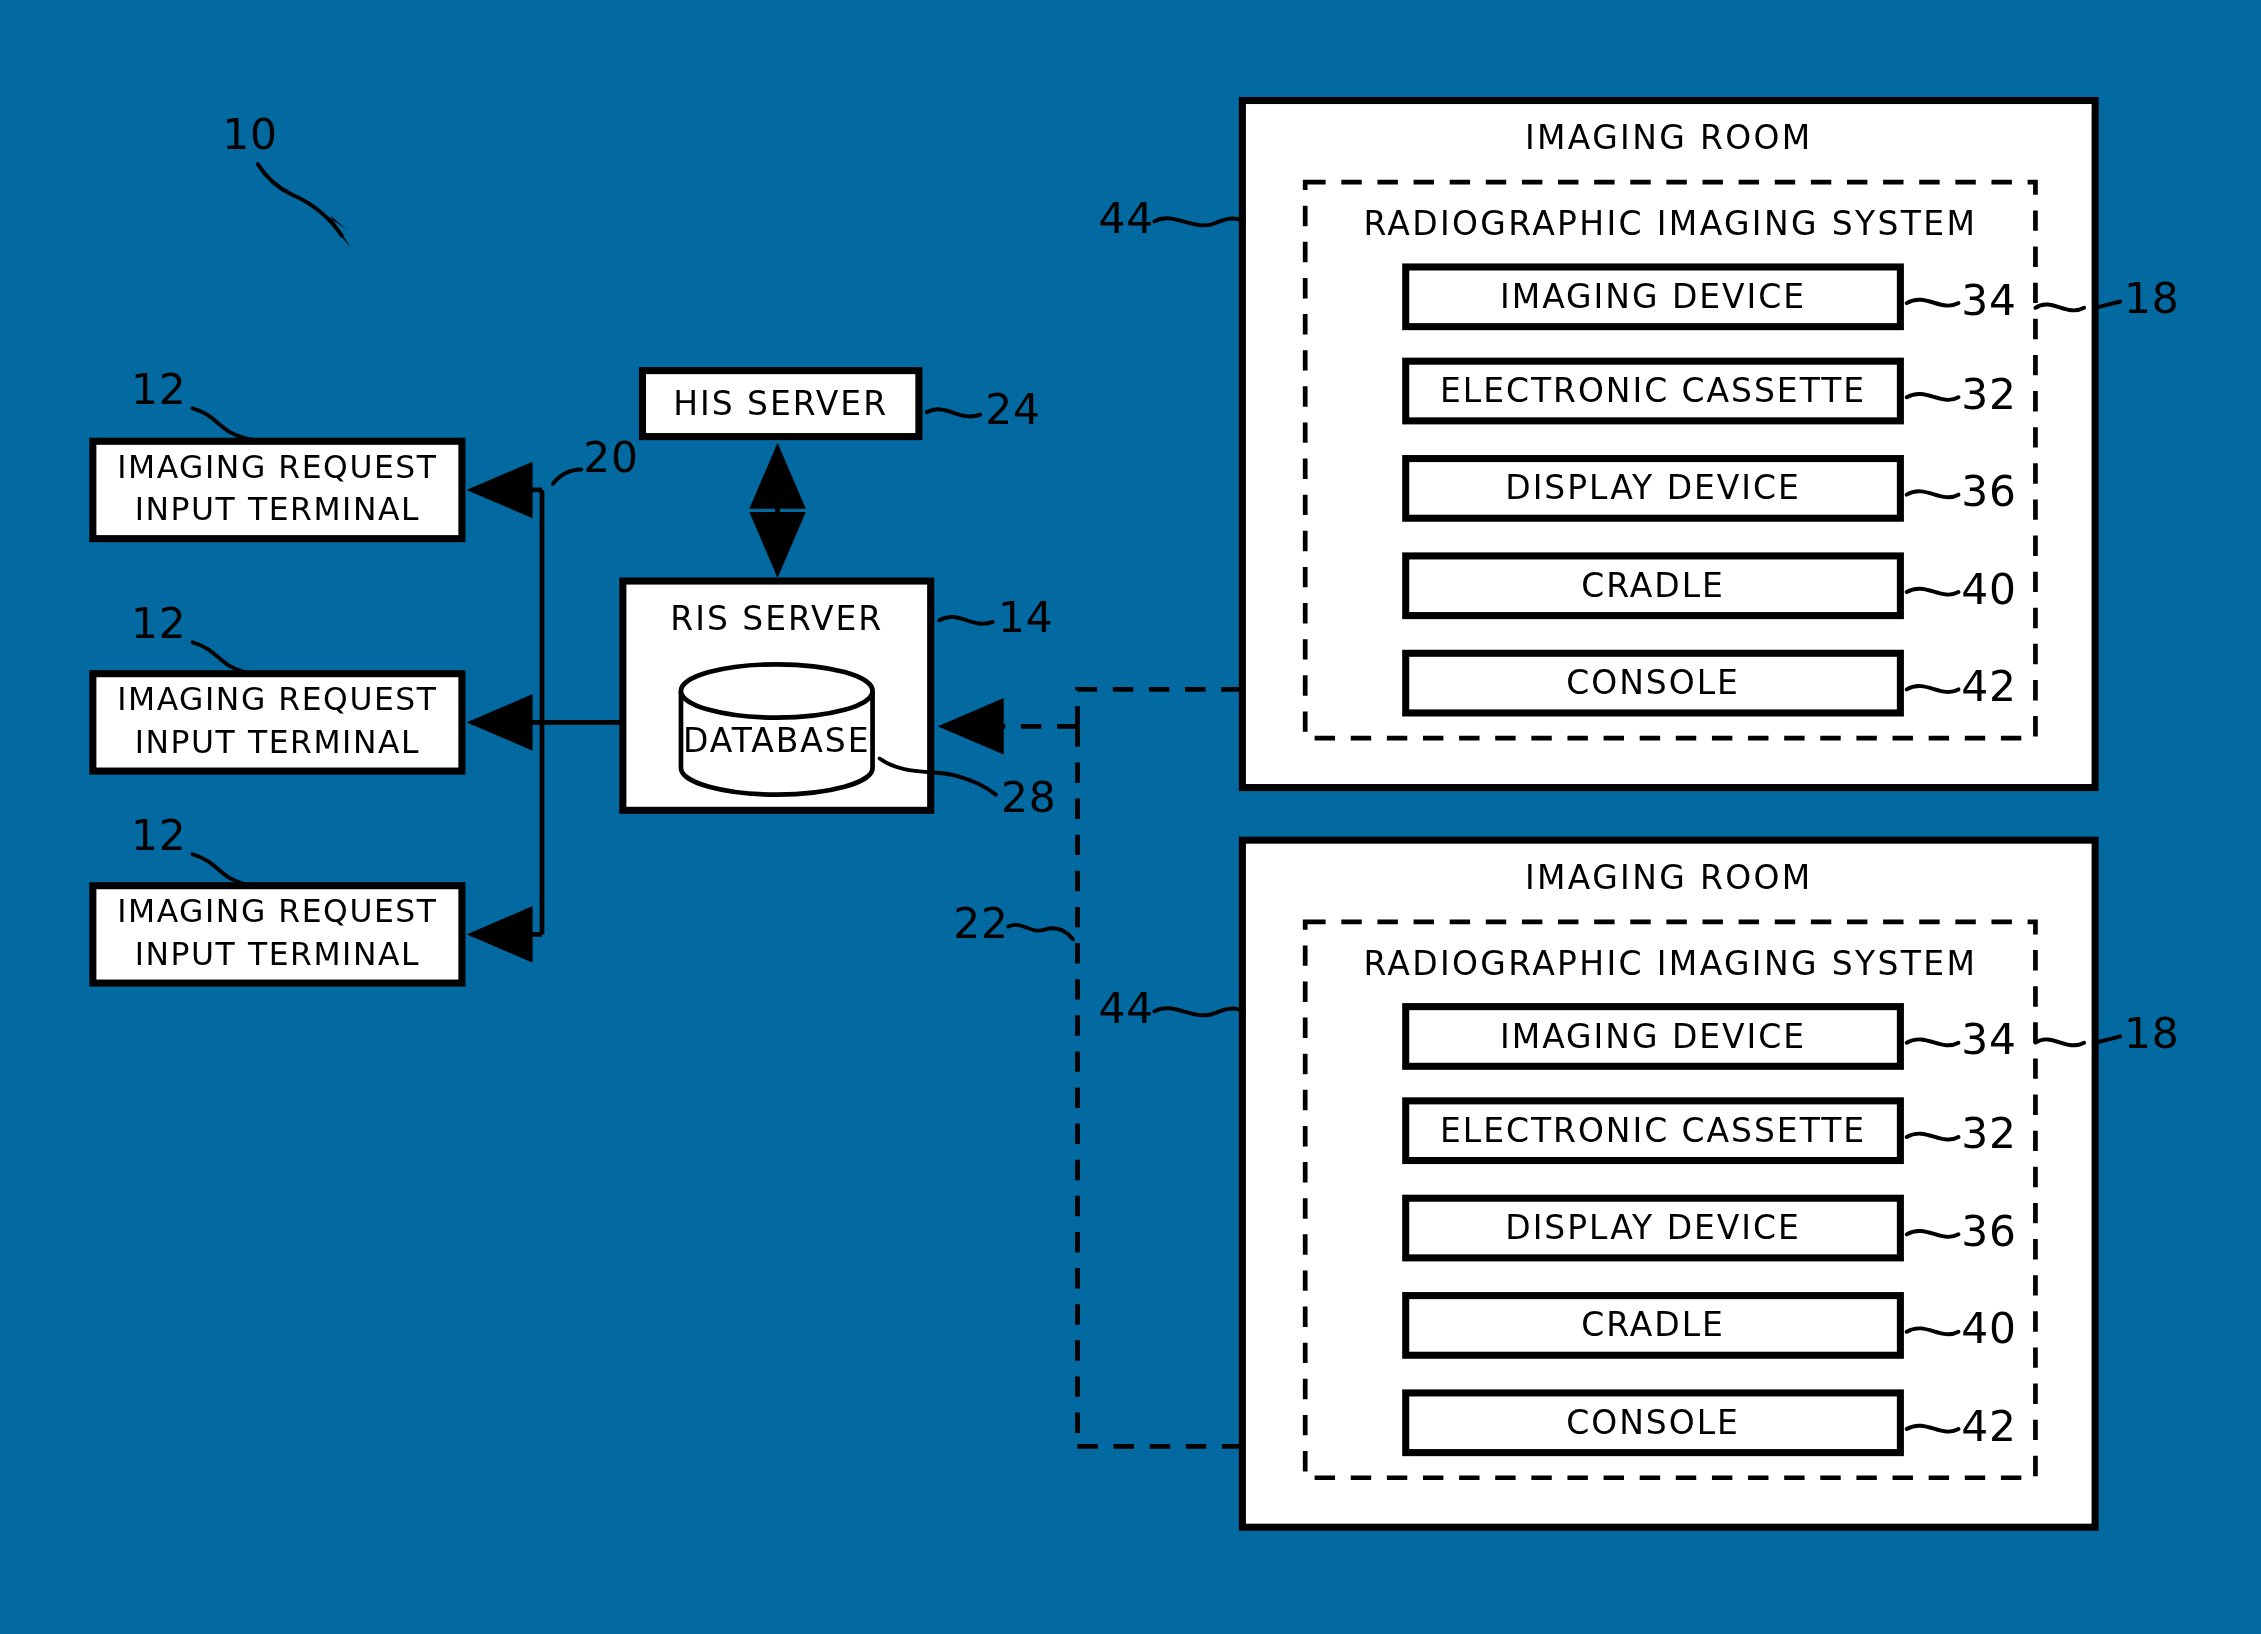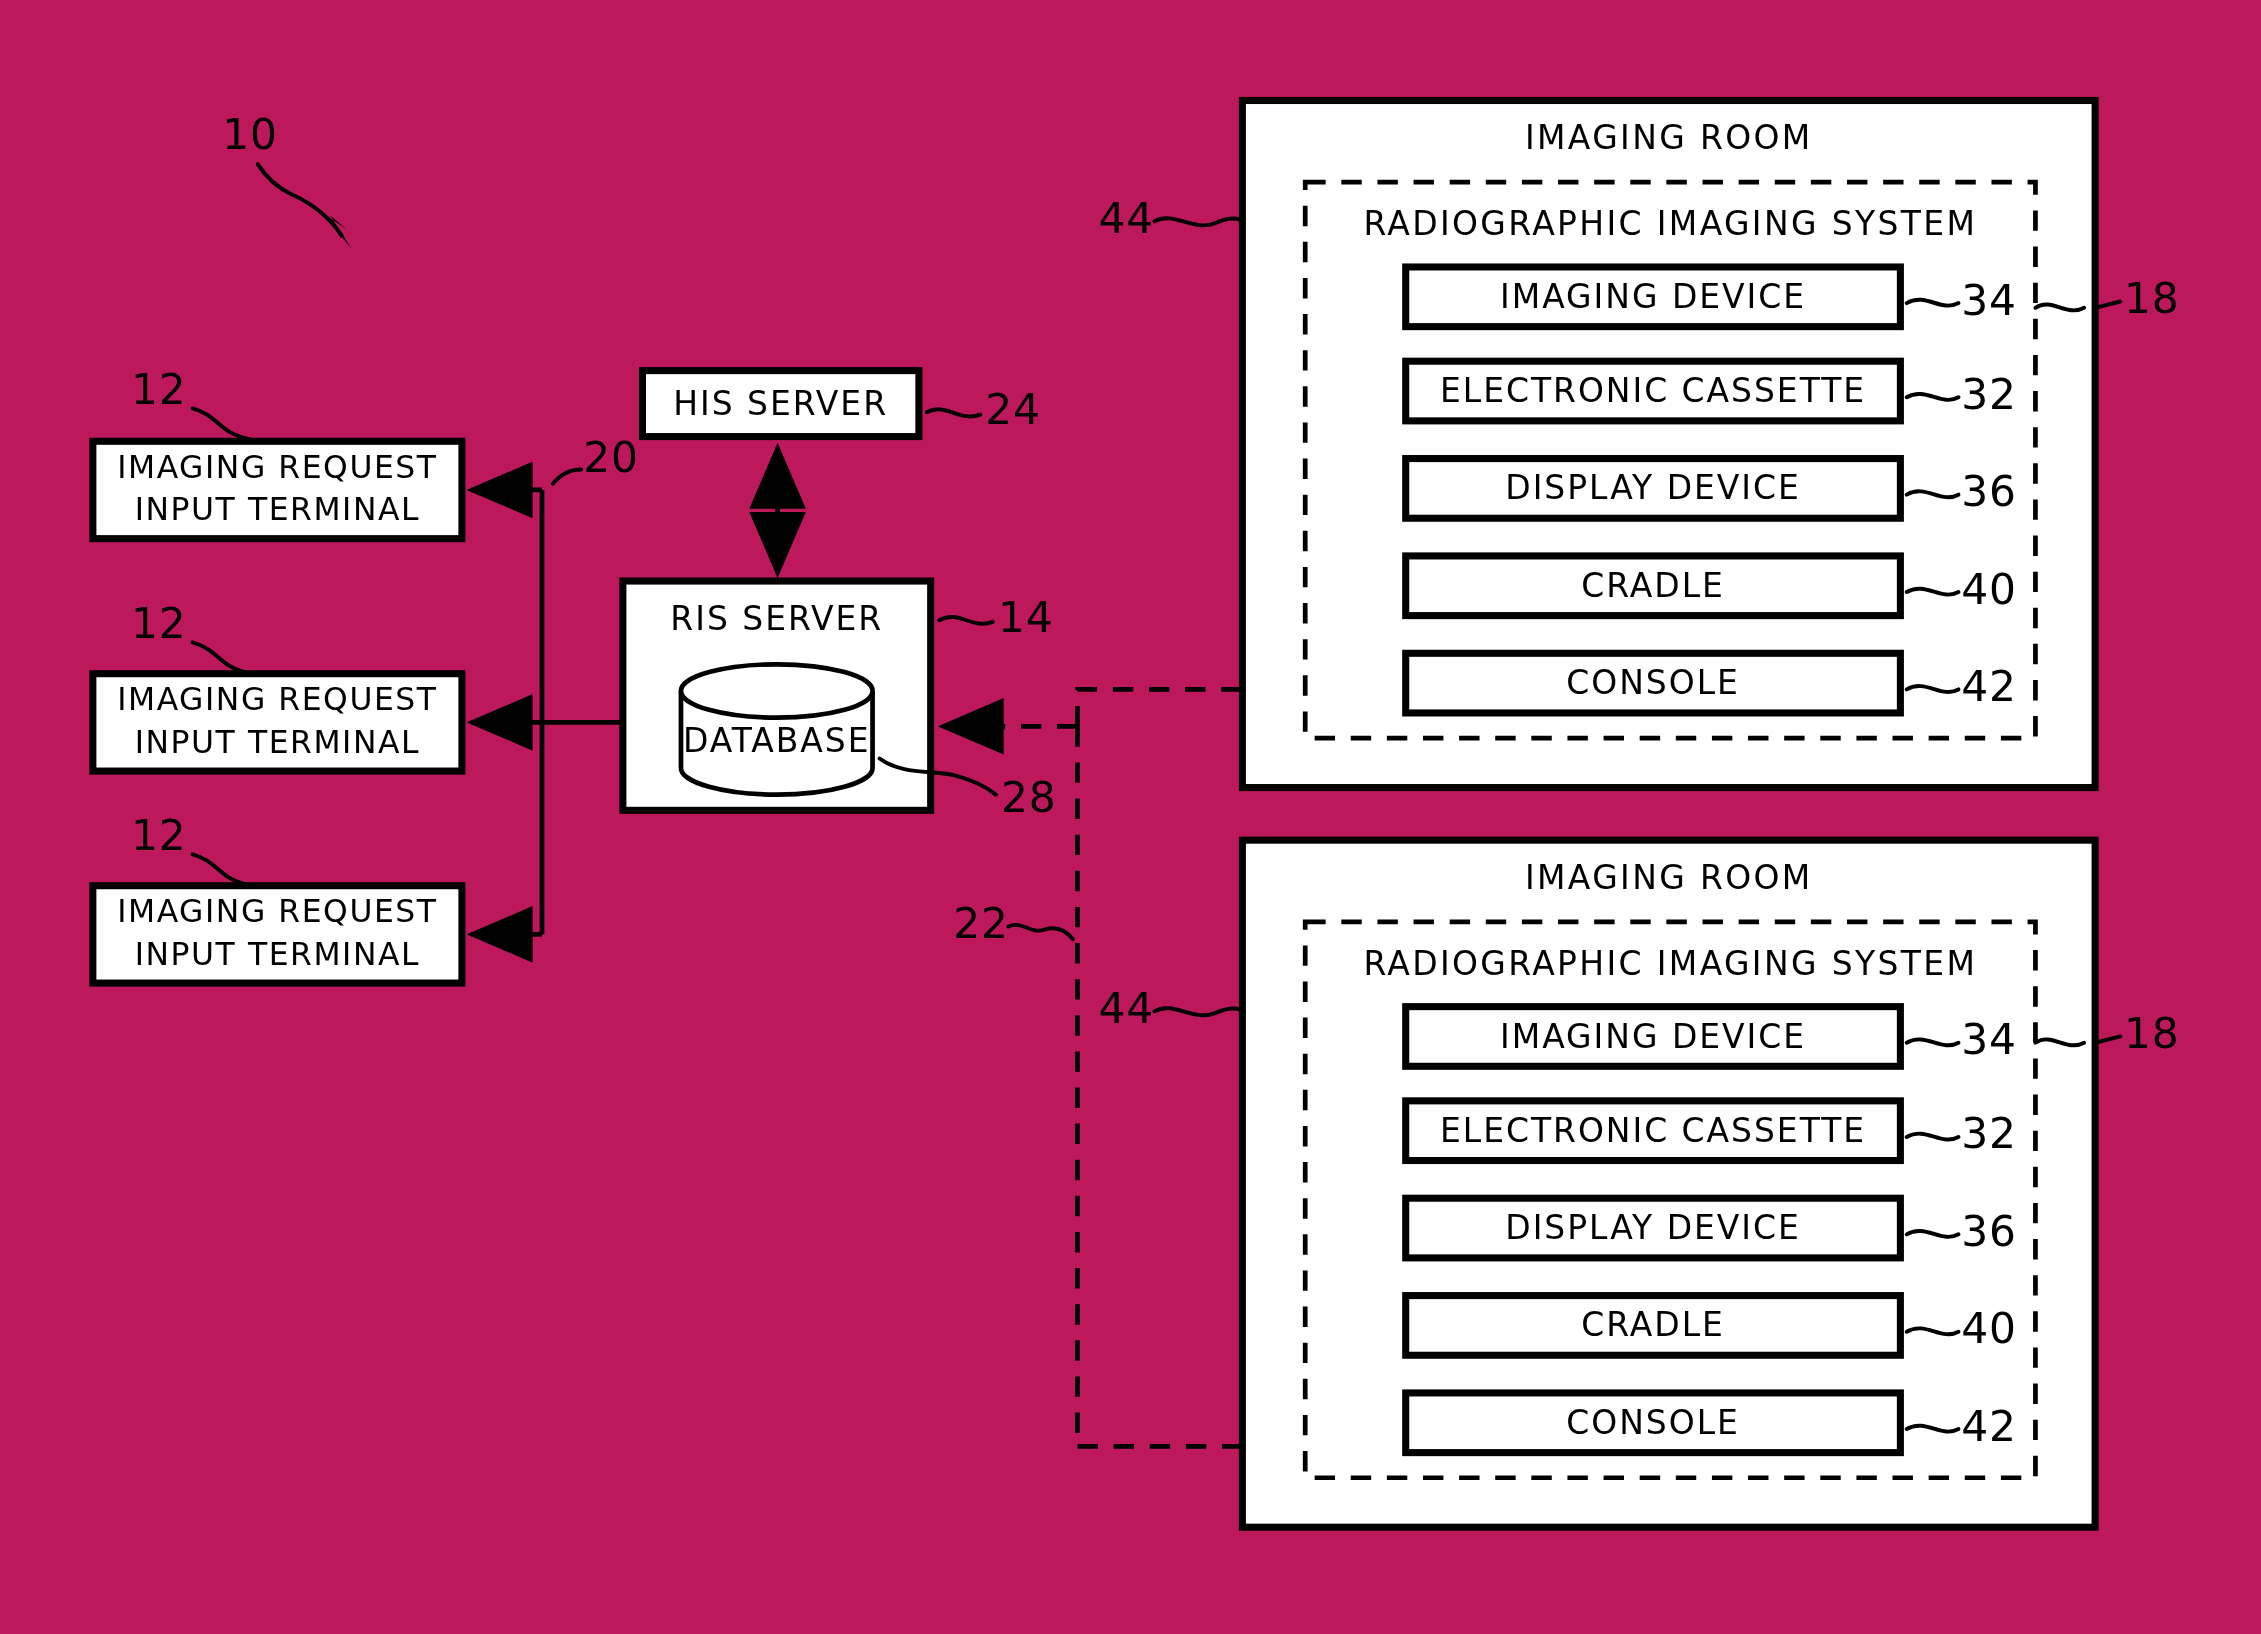--- a/index.html
+++ b/index.html
@@ -4,21 +4,21 @@
 <style>
   html, body {
     margin: 0;
     padding: 0;
     background: #ffffff;
   }
   #page {
     position: relative;
     width: 2261px;
     height: 1634px;
-    background: #be185d;
+    background: #0369a1;
     font-family: "DejaVu Sans", sans-serif;
     overflow: hidden;
   }
   svg.layer {
     position: absolute;
     left: 0;
     top: 0;
     width: 2261px;
     height: 1634px;
     display: block;

